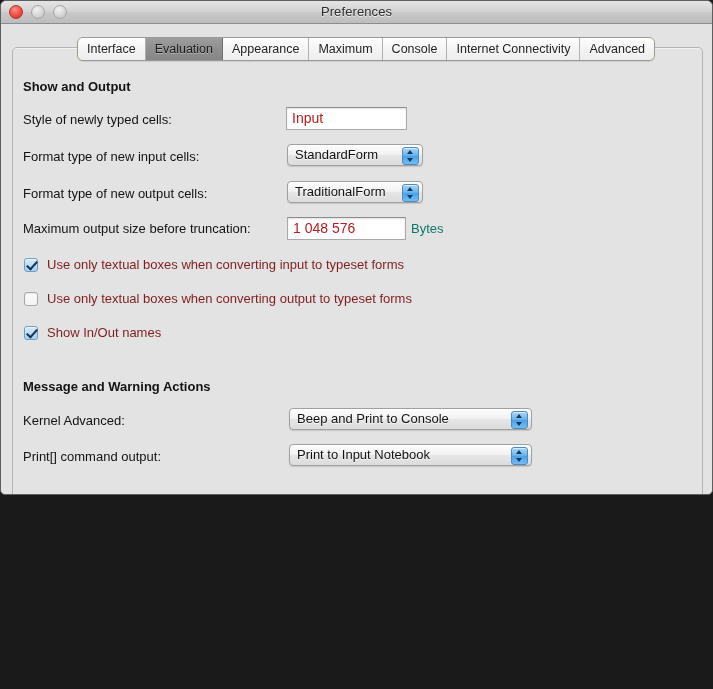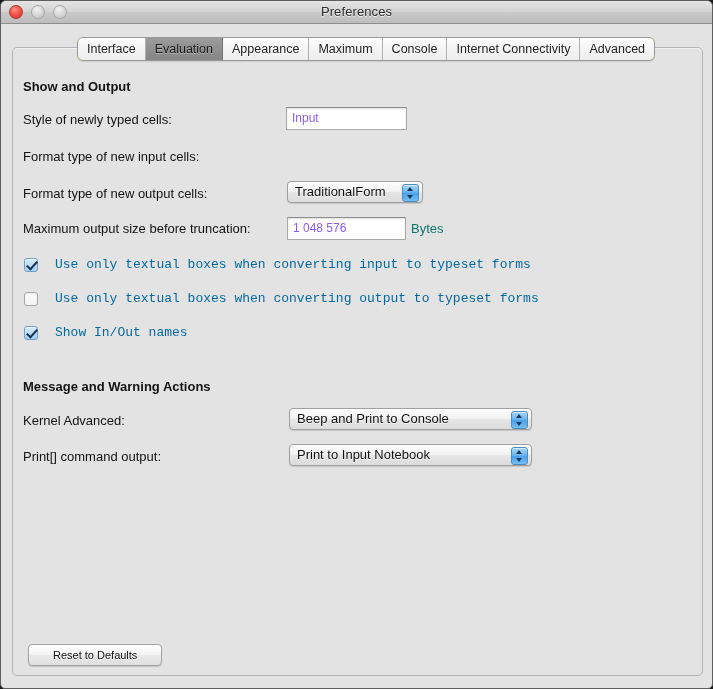--- a/index.html
+++ b/index.html
@@ -11,21 +11,21 @@
     height: 689px;
     background: #1a1a1a;
     font-family: "Liberation Sans", sans-serif;
     overflow: hidden;
   }
 
   
   #window {
     position: absolute;
     left: 0; top: 0;
-    width: 713px; height: 689px;
+    width: 713px; height: 495px;
     box-sizing: border-box;
     background: #e3e3e3;
     border: 1px solid #5e5e5e;
     border-radius: 6px 6px 5px 5px;
     overflow: hidden;
   }
 
   
   #titlebar {
     position: relative;
@@ -138,22 +138,22 @@
 
   
   .textfield {
     position: absolute;
     box-sizing: border-box;
     height: 23px;
     background: #ffffff;
     border: 1px solid #a9a9a9;
     border-top-color: #8c8c8c;
     box-shadow: inset 0 1px 2px rgba(0,0,0,.13);
-    font-size: 12px;
-    color: #8b5cf6;
+    font-size: 14px;
+    color: #b91c1c;
     padding: 0 5px;
     line-height: 21px;
     white-space: nowrap;
     overflow: hidden;
   }
 
   
   .popup {
     position: absolute;
     box-sizing: border-box;
@@ -229,25 +229,24 @@
   .checkbox.on::after {
     content: "";
     position: absolute;
     left: 4px; top: 0px;
     width: 4px; height: 9px;
     border: solid #17334f;
     border-width: 0 2px 2px 0;
     transform: rotate(42deg);
   }
   .check-label {
-    margin-left: 17px;
-    font-size: 13px;
-    color: #0369a1;
-    white-space: nowrap;
-    font-family: Liberation Mono, monospace;
+    margin-left: 9px;
+    font-size: 13px;
+    color: #7f1d1d;
+    white-space: nowrap;
   }
 
   
   .pushbutton {
     position: absolute;
     box-sizing: border-box;
     height: 22px;
     padding: 0 24px;
     display: flex;
     align-items: center;
@@ -288,20 +287,27 @@
     <div class="tab">Internet Connectivity</div>
     <div class="tab">Advanced</div>
   </div>
 
   <div class="section-title" style="left:22px; top:78px;">Show and Output</div>
 
   <div class="row-label" style="left:22px; top:111px;">Style of newly typed cells:</div>
   <div class="textfield" style="left:285px; top:106px; width:121px;">Input</div>
 
   <div class="row-label" style="left:22px; top:148px;">Format type of new input cells:</div>
+  <div class="popup" style="left:286px; top:143px; width:136px;">
+    <span class="popup-text">StandardForm</span>
+    <span class="popup-arrows">
+      <i class="up"></i>
+        <i class="down"></i>
+    </span>
+  </div>
 
   <div class="row-label" style="left:22px; top:185px;">Format type of new output cells:</div>
   <div class="popup" style="left:286px; top:180px; width:136px;">
     <span class="popup-text">TraditionalForm</span>
     <span class="popup-arrows">
       <i class="up"></i>
         <i class="down"></i>
     </span>
   </div>
 

